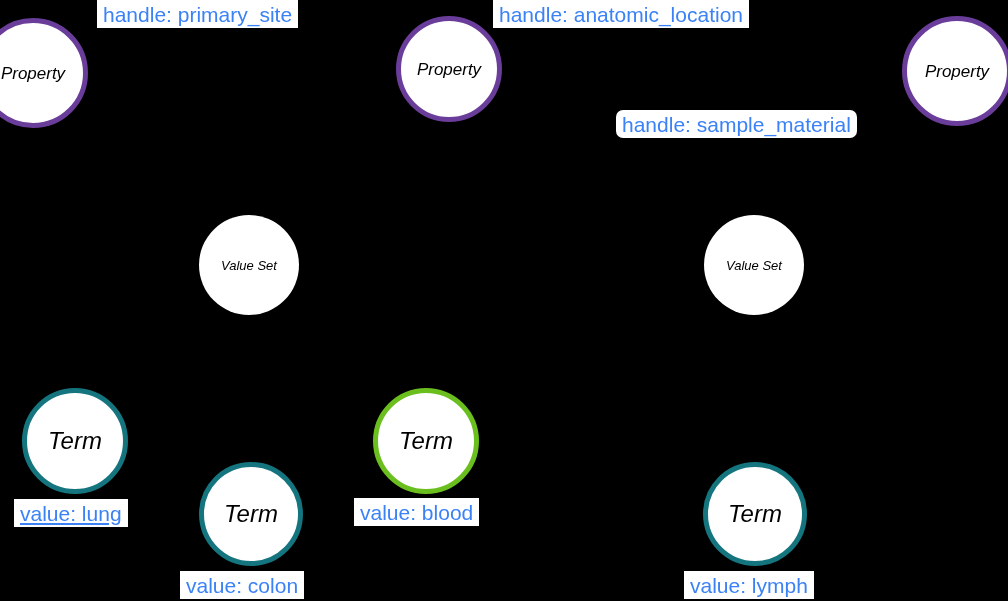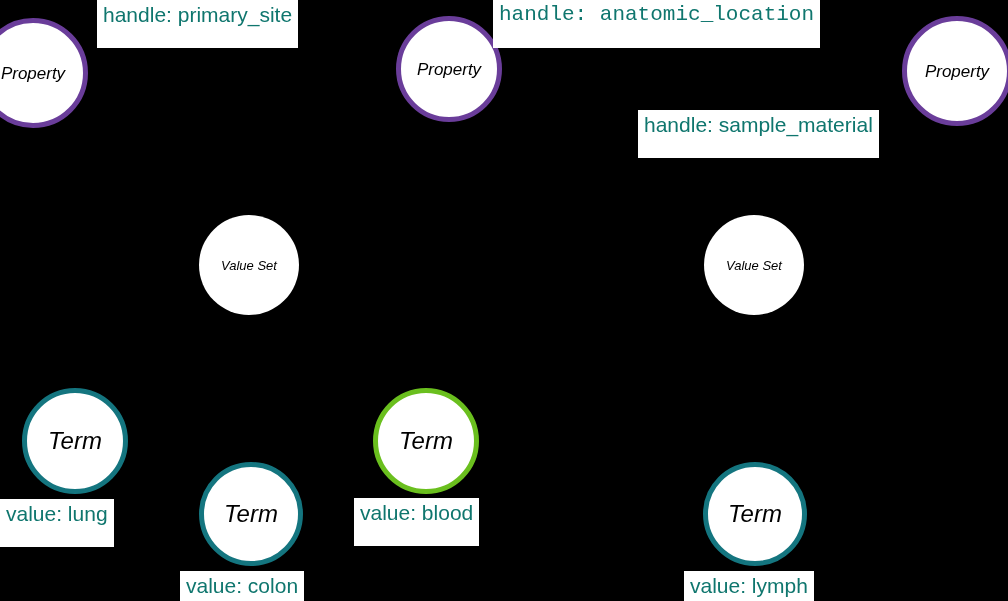--- a/index.html
+++ b/index.html
@@ -44,24 +44,24 @@
   .node-term {
     border: 5px solid #14757f;
     font-size: 24px;
   }
   .node-term-highlight {
     border: 5px solid #6abf1e;
   }
   .tag {
     position: absolute;
     background: #ffffff;
-    color: #0f766e;
+    color: #3b82f6;
     font-size: 21px;
     line-height: 27px;
-    padding: 1px 6px 20px 6px;
+    padding: 1px 6px 0 6px;
     box-sizing: border-box;
     white-space: nowrap;
     user-select: none;
   }
 </style>
 </head>
 <body>
 
 <div id="canvas">
 
@@ -96,25 +96,25 @@
   <div class="node node-term node-term-highlight" style="left:373px; top:388px; width:106px; height:106px;">
     <span class="node-label">Term</span>
   </div>
 
   <div class="node node-term" style="left:703px; top:462px; width:104px; height:104px;">
     <span class="node-label">Term</span>
   </div>
 
   <div class="tag" style="left:97px; top:0px;">handle: primary_site</div>
 
-  <div class="tag" style="left:493px; top:0px;font-family:Liberation Mono, monospace;">handle: anatomic_location</div>
+  <div class="tag" style="left:493px; top:0px;">handle: anatomic_location</div>
 
-  <div class="tag" style="left:638px; top:110px;">handle: sample_material</div>
+  <div class="tag" style="left:616px; top:110px;border-radius:7px;">handle: sample_material</div>
 
-  <div class="tag" style="left:0; top:499px;">value: lung</div>
+  <div class="tag" style="left:14px; top:499px;text-decoration:underline;">value: lung</div>
 
   <div class="tag" style="left:180px; top:571px;">value: colon</div>
 
   <div class="tag" style="left:684px; top:571px;">value: lymph</div>
 
   <div class="tag" style="left:354px; top:498px;">value: blood</div>
 
 </div>
 
 </body></html>

